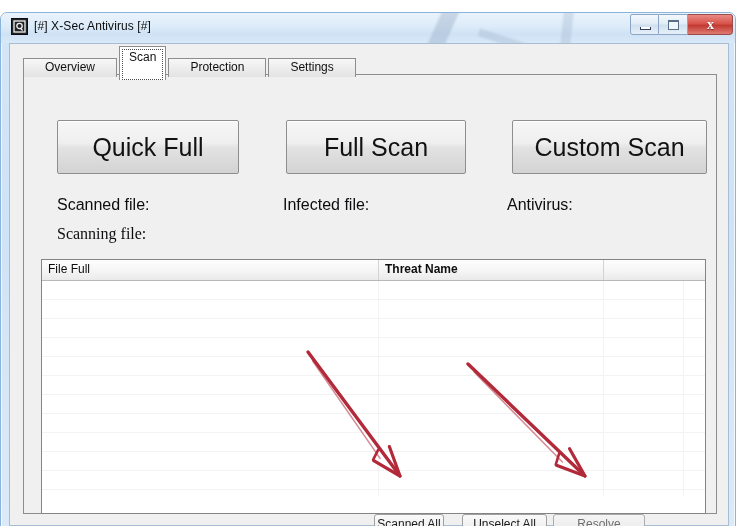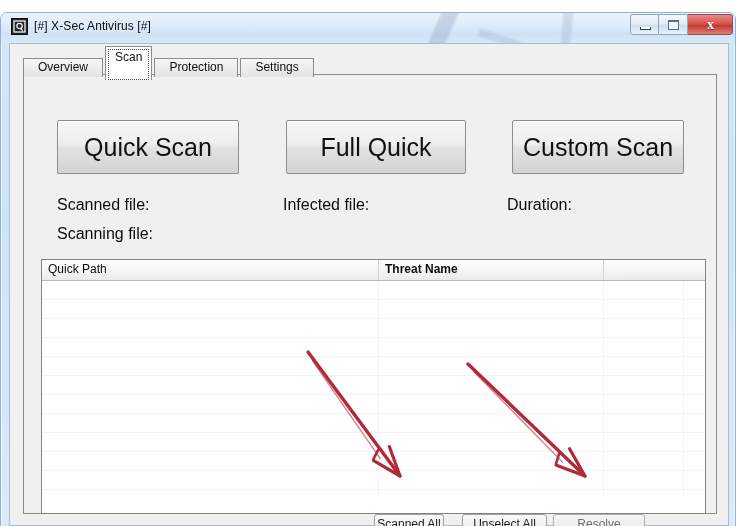--- a/index.html
+++ b/index.html
@@ -164,21 +164,21 @@
     position: absolute;
     left: 13px; top: 12px;
     height: 21px;
     display: flex;
     align-items: flex-end;
     z-index: 4;
   }
   .tab {
     height: 19px;
     box-sizing: border-box;
-    padding: 0 14px;
+    padding: 0 21px;
     font-size: 12px;
     color: #101012;
     line-height: 17px;
     border: 1px solid #8d8d8d;
     border-bottom: none;
     background: linear-gradient(180deg, #f7f7f7 0%, #ededed 50%, #e3e3e3 100%);
     margin-right: 2px;
     white-space: nowrap;
     position: relative;
   }
@@ -218,33 +218,33 @@
     background: linear-gradient(180deg, #f6f6f6 0%, #efefef 42%, #e2e2e2 52%, #d3d3d3 100%);
     color: #111113;
     font-size: 25px;
     line-height: 52px;
     text-align: center;
     white-space: nowrap;
     box-shadow: inset 0 1px 0 #ffffff;
   }
   #btn-quick  { left: 47px;  top: 76px; width: 182px; }
   #btn-full   { left: 276px; top: 76px; width: 180px; }
-  #btn-custom { left: 502px; top: 76px; width: 172px; }
+  #btn-custom { left: 502px; top: 76px; width: 195px; }
 
   
   .statlabel {
     position: absolute;
     font-size: 16px;
     color: #0d0d0f;
     white-space: nowrap;
   }
   #lbl-scanned   { left: 47px;  top: 152px; }
   #lbl-infected  { left: 273px; top: 152px; }
   #lbl-duration  { left: 497px; top: 152px; }
-  #lbl-scanning  { left: 47px;  top: 181px; }
+  #lbl-scanning  { left: 47px;  top: 181px; font-family: Liberation Serif, serif; }
 
   
   #listview {
     position: absolute;
     left: 31px; top: 215px;
     width: 665px;
     height: 255px;
     box-sizing: border-box;
     border: 1px solid #848484;
     background: #ffffff;
@@ -370,32 +370,32 @@
       <div class="tab">
         <span>Protection</span>
       </div>
       <div class="tab">
         <span>Settings</span>
       </div>
     </div>
 
     <div id="tabpage"></div>
 
-    <div class="scanbtn" id="btn-quick">Quick Scan</div>
-    <div class="scanbtn" id="btn-full">Full Quick</div>
+    <div class="scanbtn" id="btn-quick">Quick Full</div>
+    <div class="scanbtn" id="btn-full">Full Scan</div>
     <div class="scanbtn" id="btn-custom">Custom Scan</div>
 
     <div class="statlabel" id="lbl-scanned">Scanned file:</div>
     <div class="statlabel" id="lbl-infected">Infected file:</div>
-    <div class="statlabel" id="lbl-duration">Duration:</div>
+    <div class="statlabel" id="lbl-duration">Antivirus:</div>
     <div class="statlabel" id="lbl-scanning">Scanning file:</div>
 
     <div id="listview">
       <div id="lv-header">
-        <div class="lv-col c1">Quick Path</div>
+        <div class="lv-col c1">File Full</div>
         <div class="lv-col c2">Threat Name</div>
         <div class="lv-col c4"></div>
       </div>
       <div id="lv-body">
         <div class="vguide v1"></div>
         <div class="vguide v2"></div>
         <div class="vguide v3"></div>
         <div id="empty-rows">
             <div class="lv-row"></div>
             <div class="lv-row"></div>

